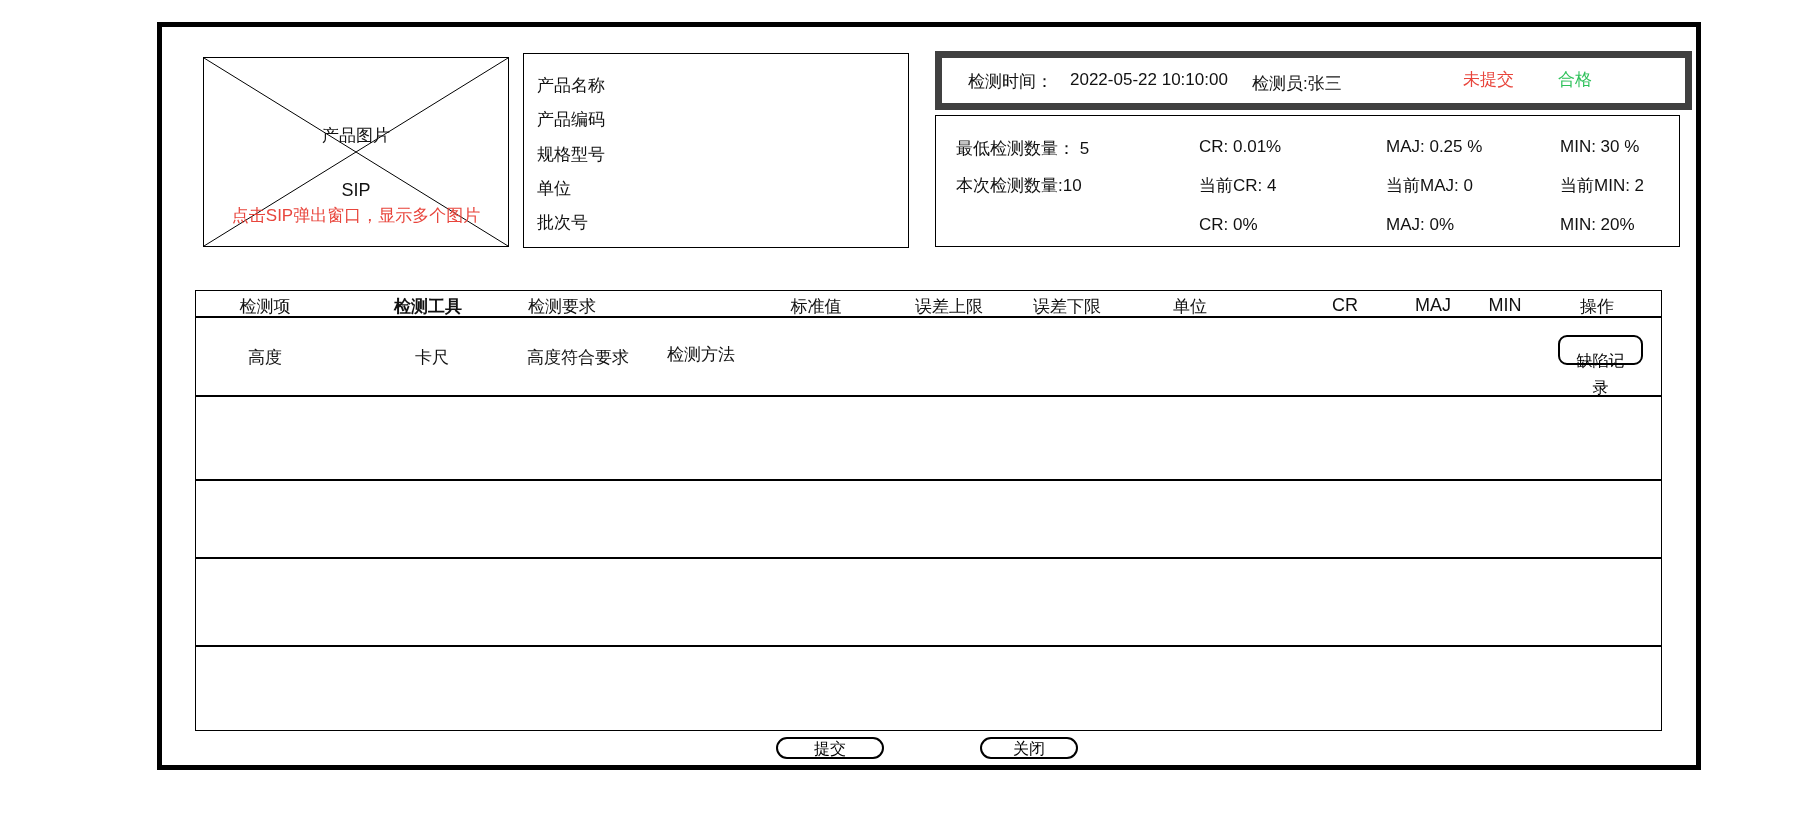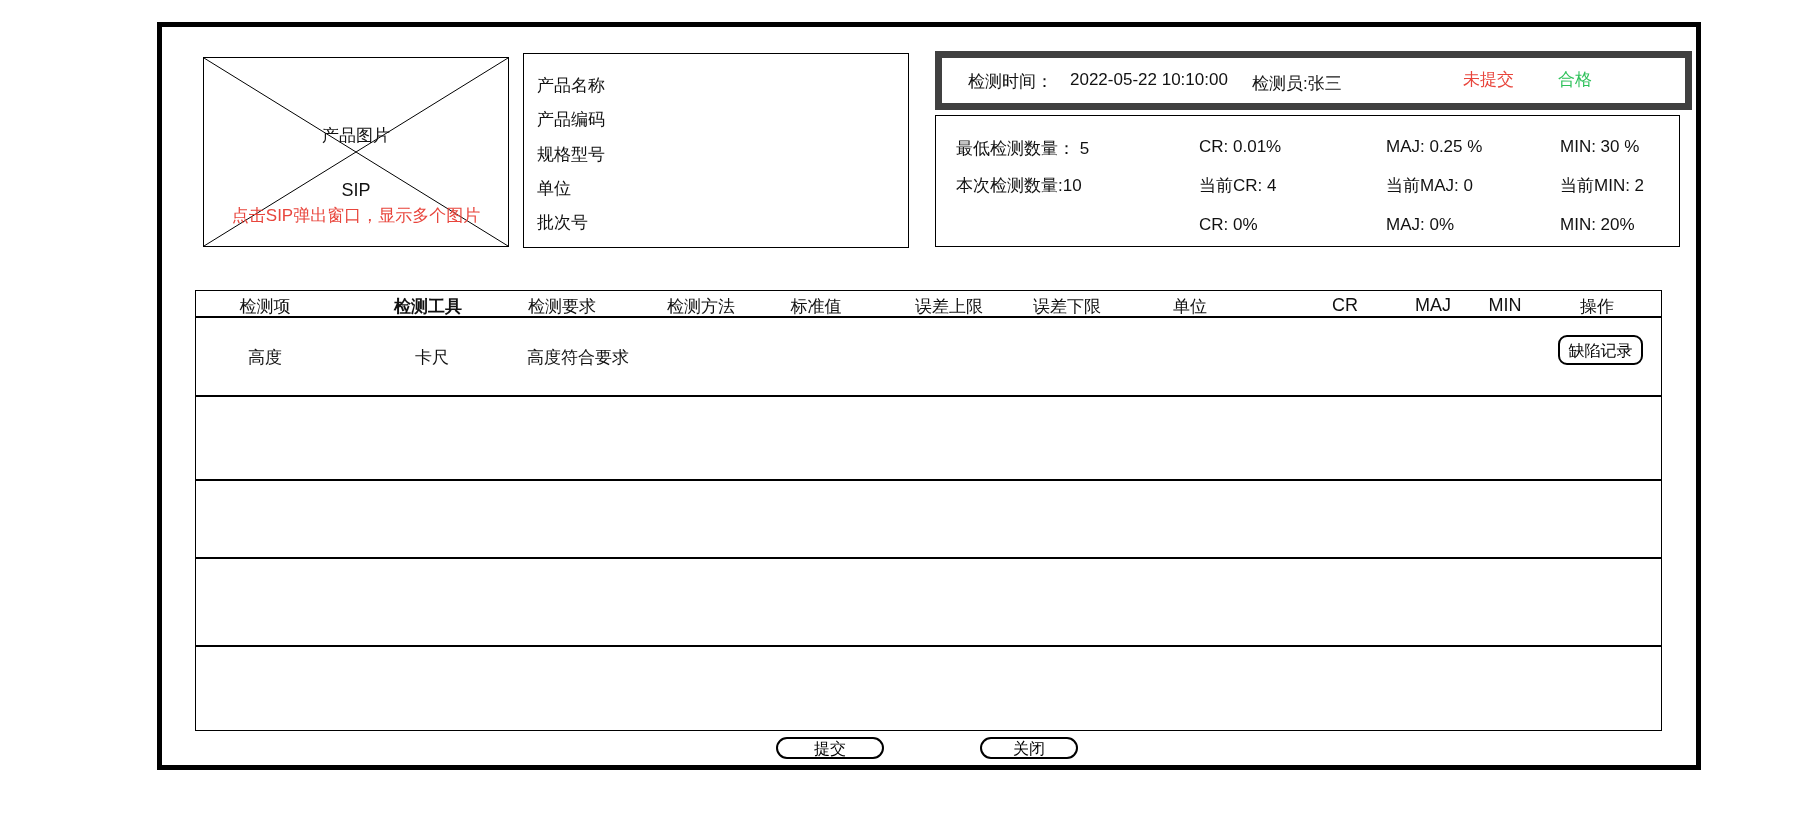--- a/index.html
+++ b/index.html
@@ -33,31 +33,31 @@
   
   .stats-box{position:absolute;left:773px;top:88px;width:743px;height:130px;border:1px solid #000;font-size:17px;}
   .stats-box span{position:absolute;white-space:nowrap;}
   .r1{top:21px;} .r2{top:58px;} .r3{top:99px;}
   .c1{left:20px;} .c2{left:263px;} .c3{left:450px;} .c4{left:624px;}
 
   
   .table{position:absolute;left:33px;top:263px;width:1465px;height:439px;border:1px solid #000;}
   .thead{position:relative;height:25px;border-bottom:2px solid #000;}
   .thead span{position:absolute;top:4px;transform:translateX(-50%);font-size:17px;white-space:nowrap;}
-  .h0{left:69px;} .h1{left:232px;font-weight:bold;} .h2{left:366px;} .h3{left:505px;}
+  .h0{left:69px;} .h1{left:232px;font-weight:bold;} .h2{left:366px;} .h3{left:505px;margin-top:48px;}
   .h4{left:620px;} .h5{left:753px;} .h6{left:871px;} .h7{left:994px;}
   .h8{left:1149px;font-size:18px !important;} .h9{left:1237px;font-size:18px !important;}
   .h10{left:1309px;font-size:18px !important;} .h11{left:1401px;}
   .trow{position:relative;border-bottom:2px solid #000;}
   .trow.last{border-bottom:none;}
   .rh1{height:77px;} .rh2{height:82px;} .rh3{height:76px;} .rh4{height:86px;} .rh5{height:85px;}
   .cell-c{position:absolute;top:28px;transform:translateX(-50%);font-size:17px;white-space:nowrap;}
   .cell-l{position:absolute;top:28px;font-size:17px;white-space:nowrap;}
   .defect-btn{position:absolute;right:18px;top:17px;width:85px;height:30px;border:2px solid #000;border-radius:9px;
-    background:#fff;font-size:16px;line-height:27px;text-align:center;cursor:pointer;padding:0;
+    background:#fff;font-size:16px;line-height:27px;text-align:center;cursor:pointer;padding:10px;
     font-family:"Liberation Sans","DejaVu Sans",sans-serif;}
 
   
   .pill-btn{position:absolute;border:2px solid #000;border-radius:11px;background:#fff;text-align:center;
     font-size:16px;cursor:pointer;padding:0;font-family:"Liberation Sans","DejaVu Sans",sans-serif;}
   .btn-submit{left:614px;top:710px;width:108px;height:22px;line-height:19px;}
   .btn-close{left:818px;top:710px;width:98px;height:22px;line-height:19px;}
 </style>
 </head>
 <body>

